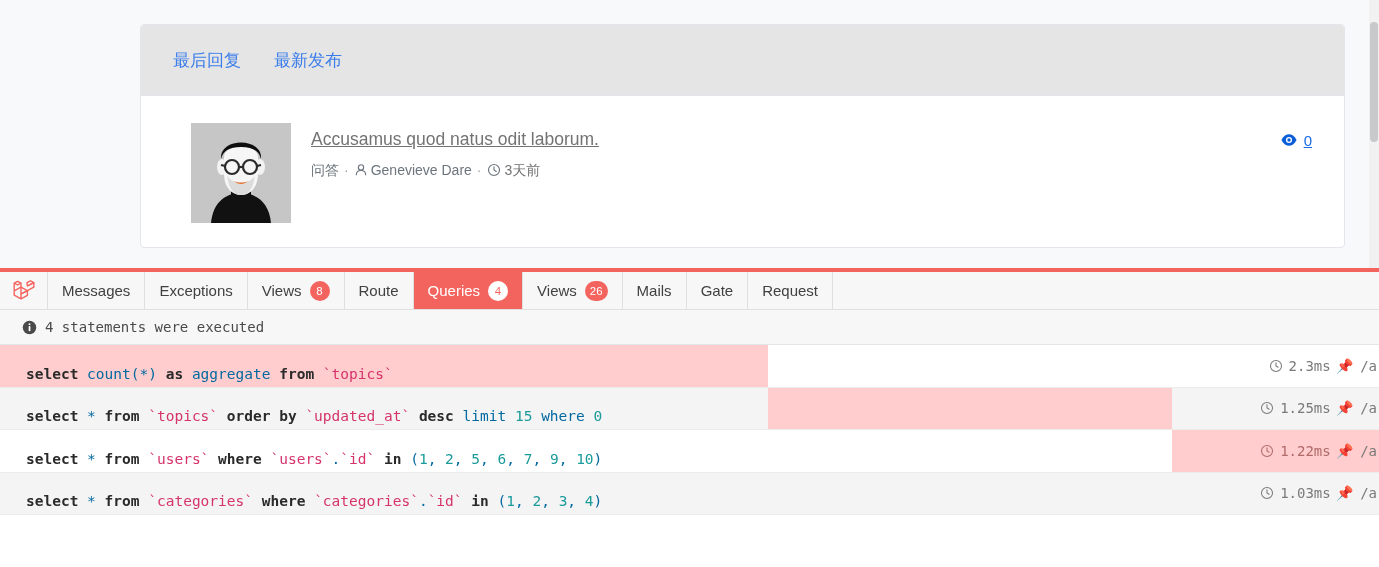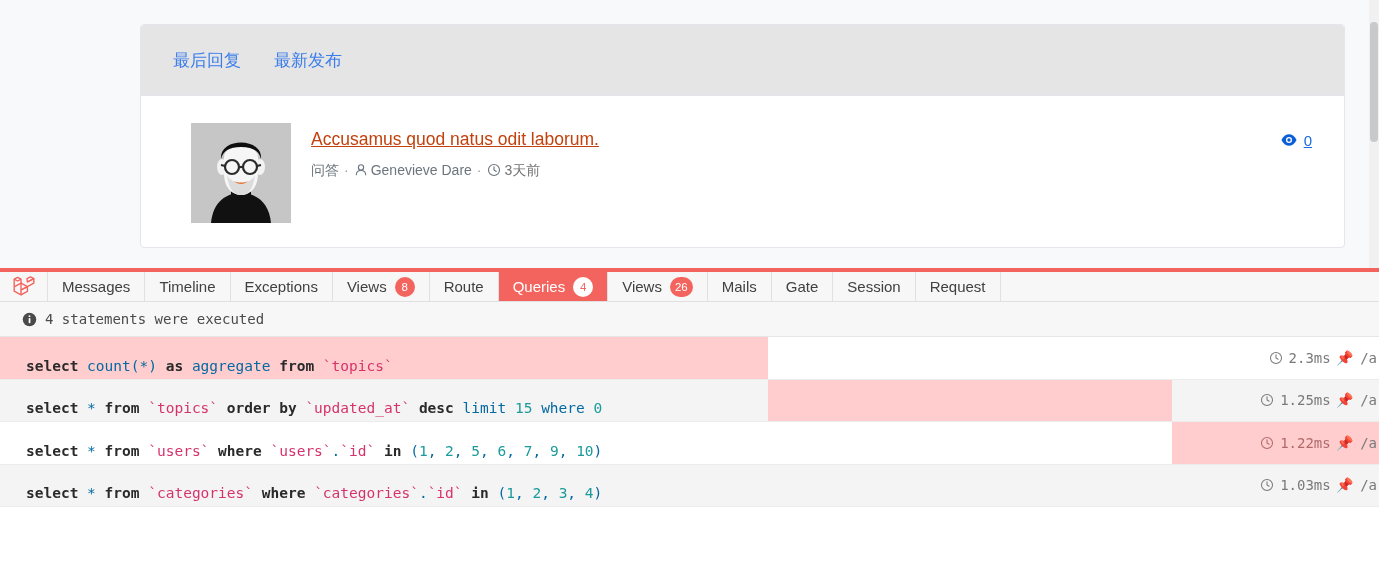--- a/index.html
+++ b/index.html
@@ -47,21 +47,21 @@
 
   .topic-row { display: flex; align-items: flex-start; }
   .avatar {
     width: 100px; height: 100px;
     flex: 0 0 100px;
     background: #c6c6c6;
     overflow: hidden;
   }
   .topic-main { flex: 1 1 auto; padding-left: 20px; padding-top: 6px; }
   .topic-title {
-    color: #c2410c;
+    color: #737373;
     font-size: 17.5px;
     text-decoration: underline;
     cursor: pointer;
     line-height: 1.2;
     display: inline-block;
   }
   .topic-meta {
     margin-top: 12px;
     font-size: 14px;
     color: #6c757d;
@@ -108,21 +108,21 @@
   #debugbar {
     position: absolute;
     left: 0; right: 0; top: 268px; bottom: 0;
     background: #ffffff;
     border-top: 4px solid #f4645f;
     font-family: "DejaVu Sans Mono", monospace;
   }
   #tabbar {
     display: flex;
     align-items: stretch;
-    height: 30px;
+    height: 38px;
     background: #d946ef;
     border-bottom: 1px solid #e0e0e0;
   }
   #brand {
     width: 48px;
     display: flex; align-items: center; justify-content: center;
     border-right: 1px solid #e0e0e0;
     background: #f7f7f7;
     cursor: pointer;
   }
@@ -304,23 +304,20 @@
             <path d="M16.4 12.6 L22.8 9.2 L22.8 4.6 L16.4 8"></path>
             <path d="M16.4 8 L22.8 4.6 L19.4 2.8 L16 4.6 Z"></path>
           </g>
         </svg>
       </div>
 
       <div class="tab">
         <span>Messages</span>
       </div>
       <div class="tab">
-        <span>Timeline</span>
-      </div>
-      <div class="tab">
         <span>Exceptions</span>
       </div>
       <div class="tab">
         <span>Views</span>
         <span class="badge">8</span>
       </div>
       <div class="tab">
         <span>Route</span>
       </div>
       <div class="tab active">
@@ -329,23 +326,20 @@
       </div>
       <div class="tab">
         <span>Views</span>
         <span class="badge">26</span>
       </div>
       <div class="tab">
         <span>Mails</span>
       </div>
       <div class="tab">
         <span>Gate</span>
-      </div>
-      <div class="tab">
-        <span>Session</span>
       </div>
       <div class="tab">
         <span>Request</span>
       </div>
       <div class="tab tab-spacer"></div>
     </div>
 
     <div id="statusbar">
       <svg width="15" height="15" viewBox="0 0 16 16">
         <circle cx="8" cy="8" r="7.2" fill="#4a4a4a"></circle>

